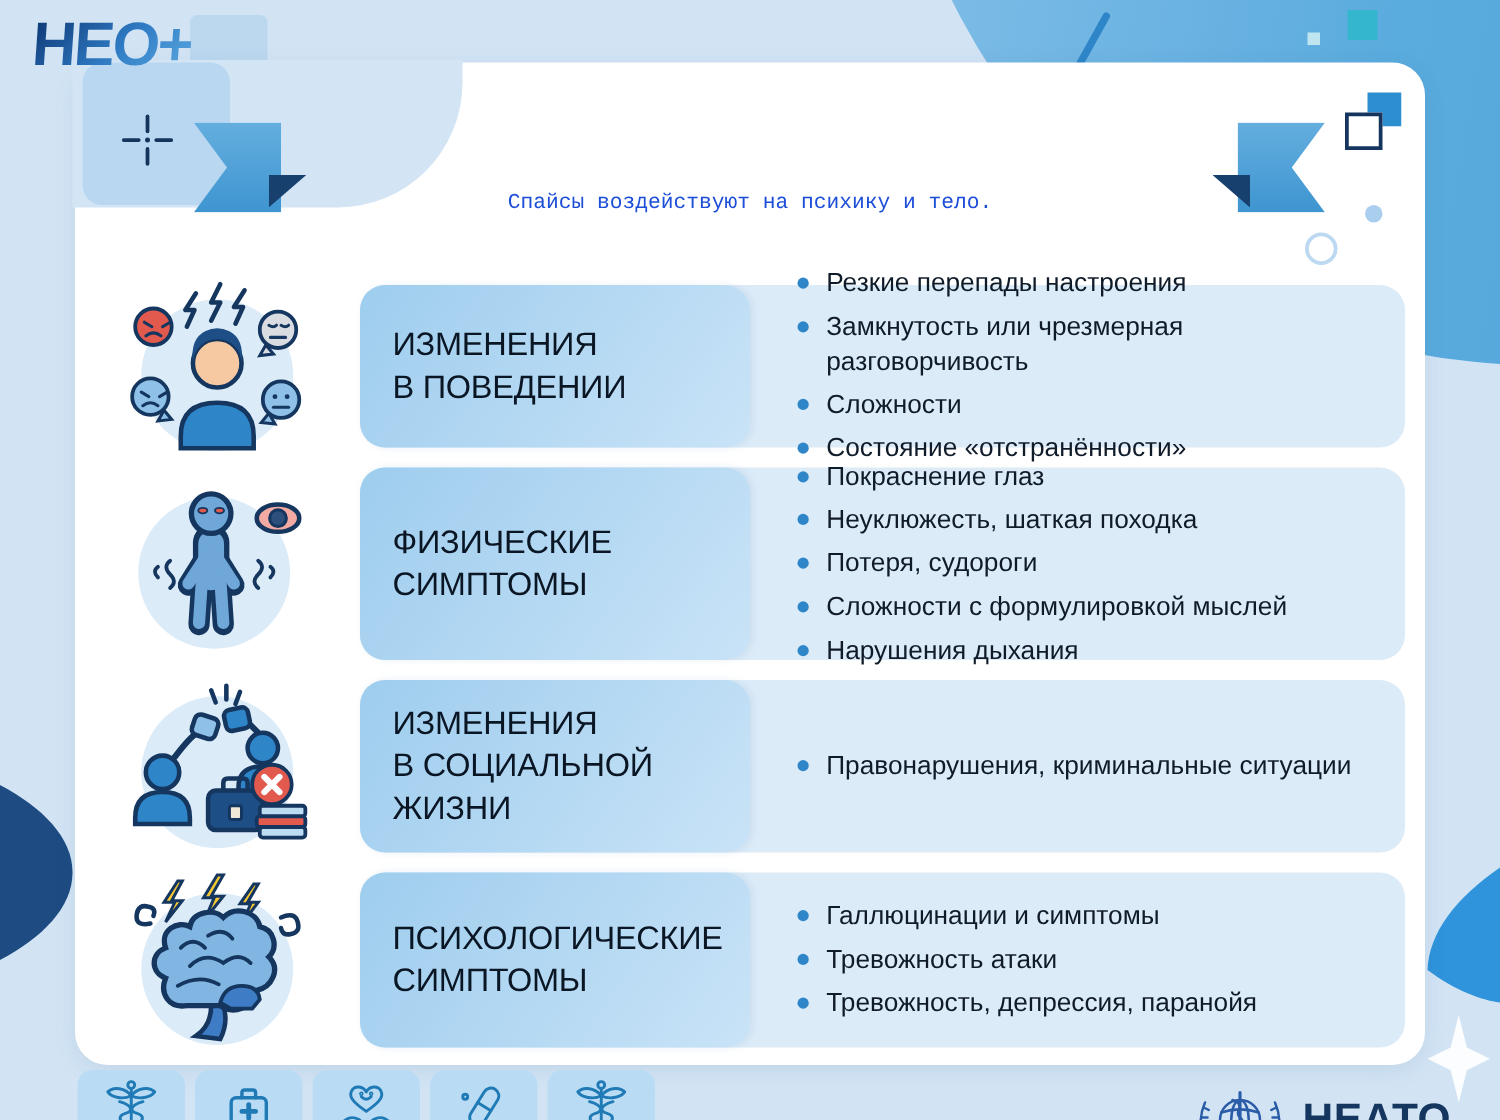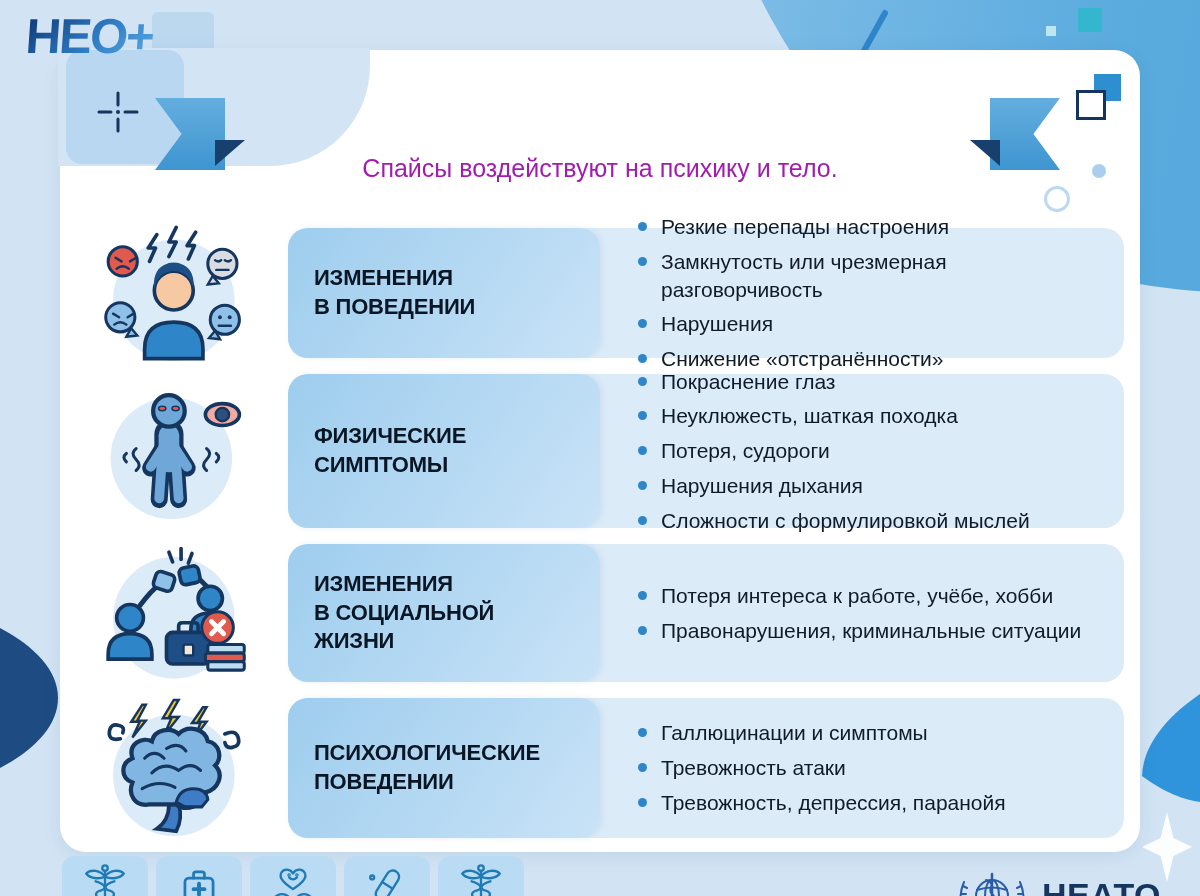--- a/index.html
+++ b/index.html
@@ -57,34 +57,34 @@
     position:absolute;left:60px;top:0;width:785px;height:68px;border-radius:4px;
     background:linear-gradient(180deg,#4ba5de 0%,#3794d1 70%,#2d89c6 100%);
     display:flex;align-items:center;justify-content:center;
   }
   .ribbon-title{
     color:#fff;font-size:43px;font-weight:800;letter-spacing:1.5px;white-space:nowrap;
     text-shadow:0 2px 3px rgba(20,60,100,.25);
   }
   
   .intro{position:absolute;left:180px;top:150px;width:840px;text-align:center;z-index:3;}
-  .intro div{font-size:25px;line-height:1.5;color:#a21caf;font-weight:500;}
+  .intro div{font-size:17px;line-height:1.5;color:#1d4ed8;font-weight:500;font-family:Liberation Mono, monospace;}
   
   .rows{position:absolute;left:62px;top:228px;width:1062px;z-index:3;}
   .row{display:flex;align-items:stretch;margin-bottom:16px;}
   .r1{height:130px}.r2{height:154px}.r3{height:138px}.r4{height:140px}
   .icon-col{width:226px;flex:none;display:flex;align-items:center;justify-content:center;}
   .row-box{flex:1;background:#dcebf8;border-radius:20px;display:flex;}
   .title-box{
     width:312px;flex:none;border-radius:20px;
     background:linear-gradient(125deg,#9ecdee 0%,#c9e3f7 100%);
     display:flex;align-items:center;padding:0 18px 0 26px;box-sizing:border-box;
     box-shadow:2px 0 6px rgba(80,130,180,.12);
   }
-  .sec-title{font-weight:700;font-size:22px;line-height:1.3;color:#0a1624;white-space:pre-line;letter-spacing:-.2px;}
+  .sec-title{font-weight:400;font-size:26px;line-height:1.3;color:#0a1624;white-space:pre-line;letter-spacing:-.2px;}
   .list-box{flex:1;display:flex;flex-direction:column;justify-content:center;padding:12px 16px 12px 38px;box-sizing:border-box;}
   .list-box ul{list-style:none;margin:0;padding:0;display:flex;flex-direction:column;gap:7px;}
   .list-box li{display:flex;font-size:21px;color:#101b29;line-height:1.32;font-weight:500;}
   .list-box li::before{content:"";width:9px;height:9px;border-radius:50%;background:#2e86c8;margin:9px 14px 0 0;flex:none;}
   
   .tiles{position:absolute;left:62px;top:856px;display:flex;gap:8px;z-index:3;}
   .tile{width:86px;height:56px;background:#b9dcf4;border-radius:12px;display:flex;justify-content:center;padding-top:5px;box-sizing:border-box;}
   .org{position:absolute;left:952px;top:858px;display:flex;align-items:flex-start;z-index:3;}
   .org-label{font-size:34px;font-weight:800;color:#14365f;margin:18px 0 0 10px;letter-spacing:.5px;}
   svg{display:block;}
@@ -177,22 +177,22 @@
       </div>
       <div class="row-box">
         <div class="title-box">
           <div class="sec-title">ИЗМЕНЕНИЯ
 В ПОВЕДЕНИИ</div>
         </div>
         <div class="list-box">
           <ul>
               <li>Резкие перепады настроения</li>
               <li>Замкнутость или чрезмерная разговорчивость</li>
-              <li>Нарушения</li>
-              <li>Снижение «отстранённости»</li>
+              <li>Сложности</li>
+              <li>Состояние «отстранённости»</li>
             </ul>
         </div>
       </div>
     </div>
 
     <div class="row r2">
       <div class="icon-col">
         <svg width="158" height="146" viewBox="0 0 130 120">
           <circle cx="62" cy="66" r="50" fill="#dcebf8"></circle>
           <ellipse cx="104" cy="30" rx="14" ry="9" fill="#f2aaa2" stroke="#14365f" stroke-width="3"></ellipse>
@@ -229,22 +229,22 @@
       <div class="row-box">
         <div class="title-box">
           <div class="sec-title">ФИЗИЧЕСКИЕ
 СИМПТОМЫ</div>
         </div>
         <div class="list-box">
           <ul>
               <li>Покраснение глаз</li>
               <li>Неуклюжесть, шаткая походка</li>
               <li>Потеря, судороги</li>
+              <li>Сложности с формулировкой мыслей</li>
               <li>Нарушения дыхания</li>
-              <li>Сложности с формулировкой мыслей</li>
             </ul>
         </div>
       </div>
     </div>
 
     <div class="row r3">
       <div class="icon-col">
         <svg width="158" height="146" viewBox="0 0 130 120">
           <circle cx="64" cy="64" r="50" fill="#dcebf8"></circle>
           <g stroke="#14365f" stroke-width="3" stroke-linecap="round" fill="none">
@@ -269,21 +269,20 @@
         </svg>
       </div>
       <div class="row-box">
         <div class="title-box">
           <div class="sec-title">ИЗМЕНЕНИЯ
 В СОЦИАЛЬНОЙ
 ЖИЗНИ</div>
         </div>
         <div class="list-box">
           <ul>
-              <li>Потеря интереса к работе, учёбе, хобби</li>
               <li>Правонарушения, криминальные ситуации</li>
             </ul>
         </div>
       </div>
     </div>
 
     <div class="row r4">
       <div class="icon-col">
         <svg width="158" height="146" viewBox="0 0 130 120">
           <circle cx="64" cy="66" r="50" fill="#dcebf8"></circle>
@@ -301,21 +300,21 @@
             <path d="M40 52 q8 -8 16 0"></path>
             <path d="M58 44 q10 -6 16 2"></path>
             <path d="M46 64 q10 -10 22 -2 q10 -8 18 0"></path>
             <path d="M38 77 q14 -8 27 -1"></path>
           </g>
         </svg>
       </div>
       <div class="row-box">
         <div class="title-box">
           <div class="sec-title">ПСИХОЛОГИЧЕСКИЕ
-ПОВЕДЕНИИ</div>
+СИМПТОМЫ</div>
         </div>
         <div class="list-box">
           <ul>
               <li>Галлюцинации и симптомы</li>
               <li>Тревожность атаки</li>
               <li>Тревожность, депрессия, паранойя</li>
             </ul>
         </div>
       </div>
     </div>

